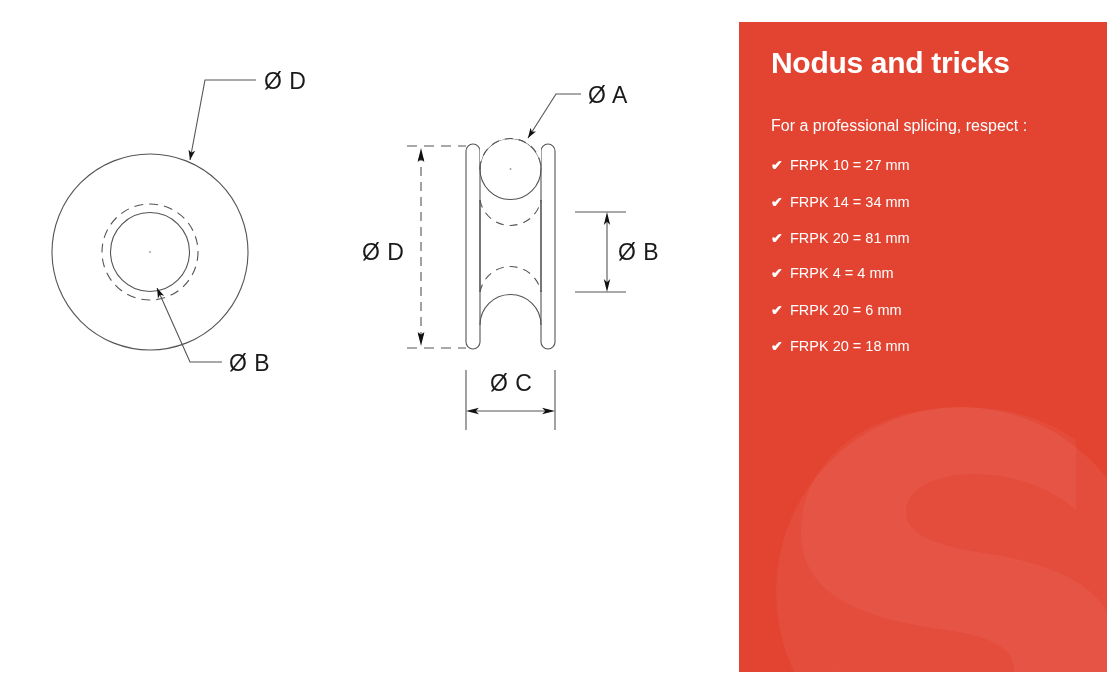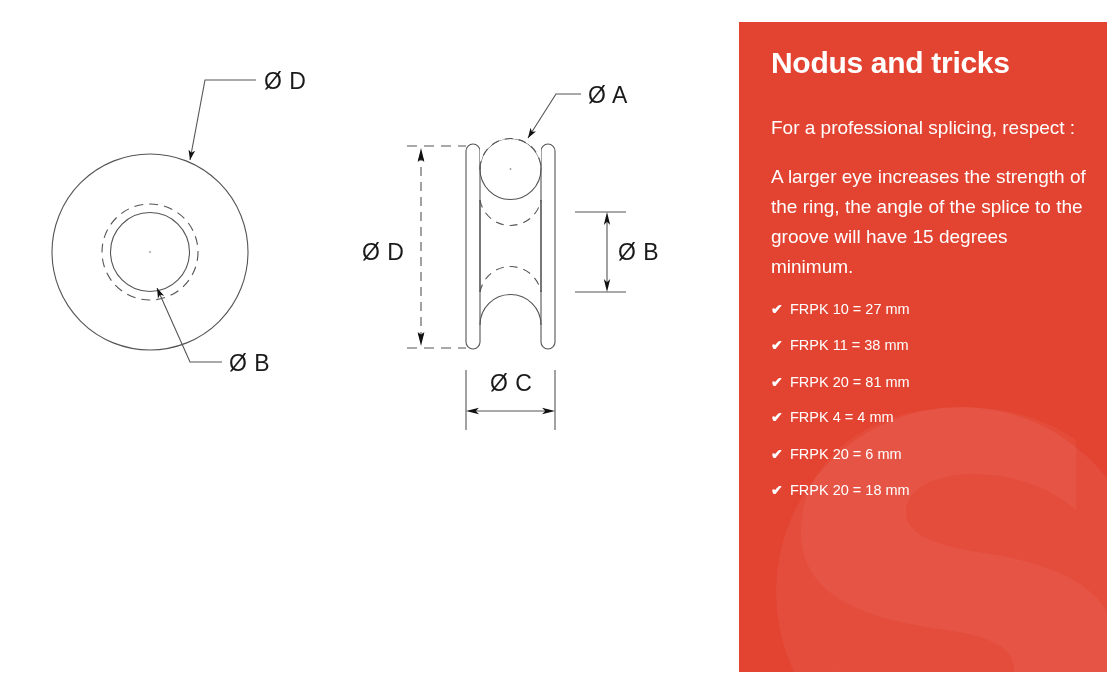--- a/index.html
+++ b/index.html
@@ -63,21 +63,21 @@
   #panel-title {
     color: #ffffff;
     font-size: 30px;
     font-weight: bold;
     letter-spacing: -0.3px;
     margin: 0 0 34px 0;
     line-height: 1.1;
   }
   .panel-para {
     color: #ffffff;
-    font-size: 19px;
+    font-size: 16px;
     line-height: 1.58;
     margin: 0 0 19px 0;
     max-width: 322px;
   }
   .panel-para.tight {
     margin-bottom: 22px;
   }
   .check-list {
     list-style: none;
     margin: 0 0 18px 0;
@@ -198,31 +198,30 @@
   <svg id="panel-watermark" viewBox="0 0 430 430">
     <circle cx="215" cy="240" r="185" fill="#ffffff" fill-opacity="0.055"></circle>
     <path d="M215 55 C120 55 55 110 55 180 C55 250 130 268 200 278 C250 285 268 298 268 318 C268 345 235 360 195 360 C150 360 110 342 88 318 L88 392 C120 412 160 422 205 422 C300 422 372 372 372 300 C372 232 300 210 232 200 C182 192 160 180 160 160 C160 136 190 122 228 122 C268 122 305 136 330 158 L330 88 C300 66 260 55 215 55 Z" fill="#ffffff" fill-opacity="0.045"></path>
   </svg>
 
   <div id="panel-content">
     <h1 id="panel-title">Nodus and tricks</h1>
 
     <p class="panel-para">For a professional splicing, respect :</p>
 
-    <p class="panel-para">A larger eye increases the strength of the ring, the angle of the splice to the groove will have 15 degrees minimum.</p>
 
 
     <ul class="check-list">
       <li class="check-item">
         <span class="check-glyph">✔</span>
         <span class="check-label">FRPK 10 = 27 mm</span>
       </li>
       <li class="check-item">
         <span class="check-glyph">✔</span>
-        <span class="check-label">FRPK 11 = 38 mm</span>
+        <span class="check-label">FRPK 14 = 34 mm</span>
       </li>
       <li class="check-item">
         <span class="check-glyph">✔</span>
         <span class="check-label">FRPK 20 = 81 mm</span>
       </li>
     </ul>
 
 
     <ul class="check-list">
       <li class="check-item">

